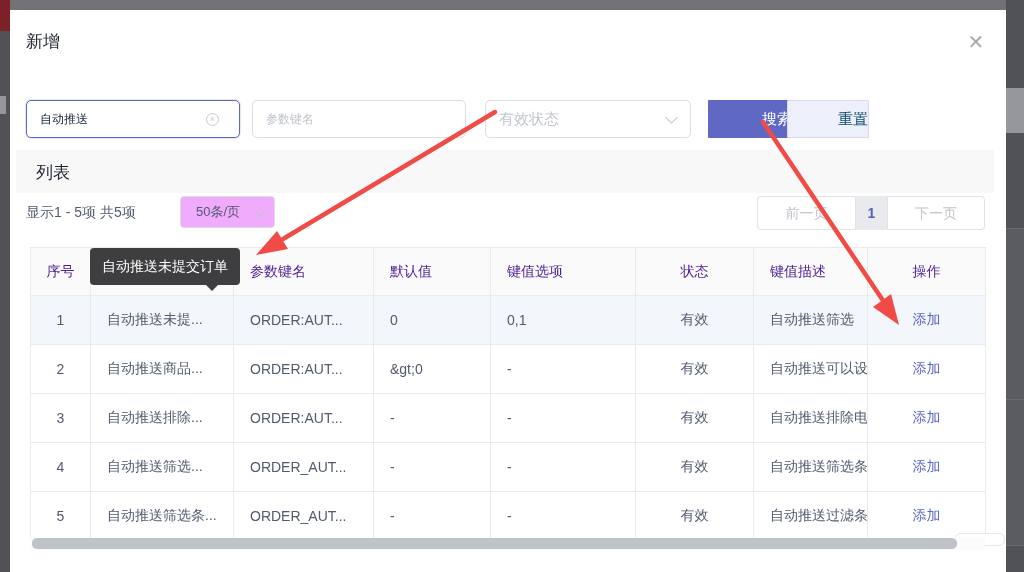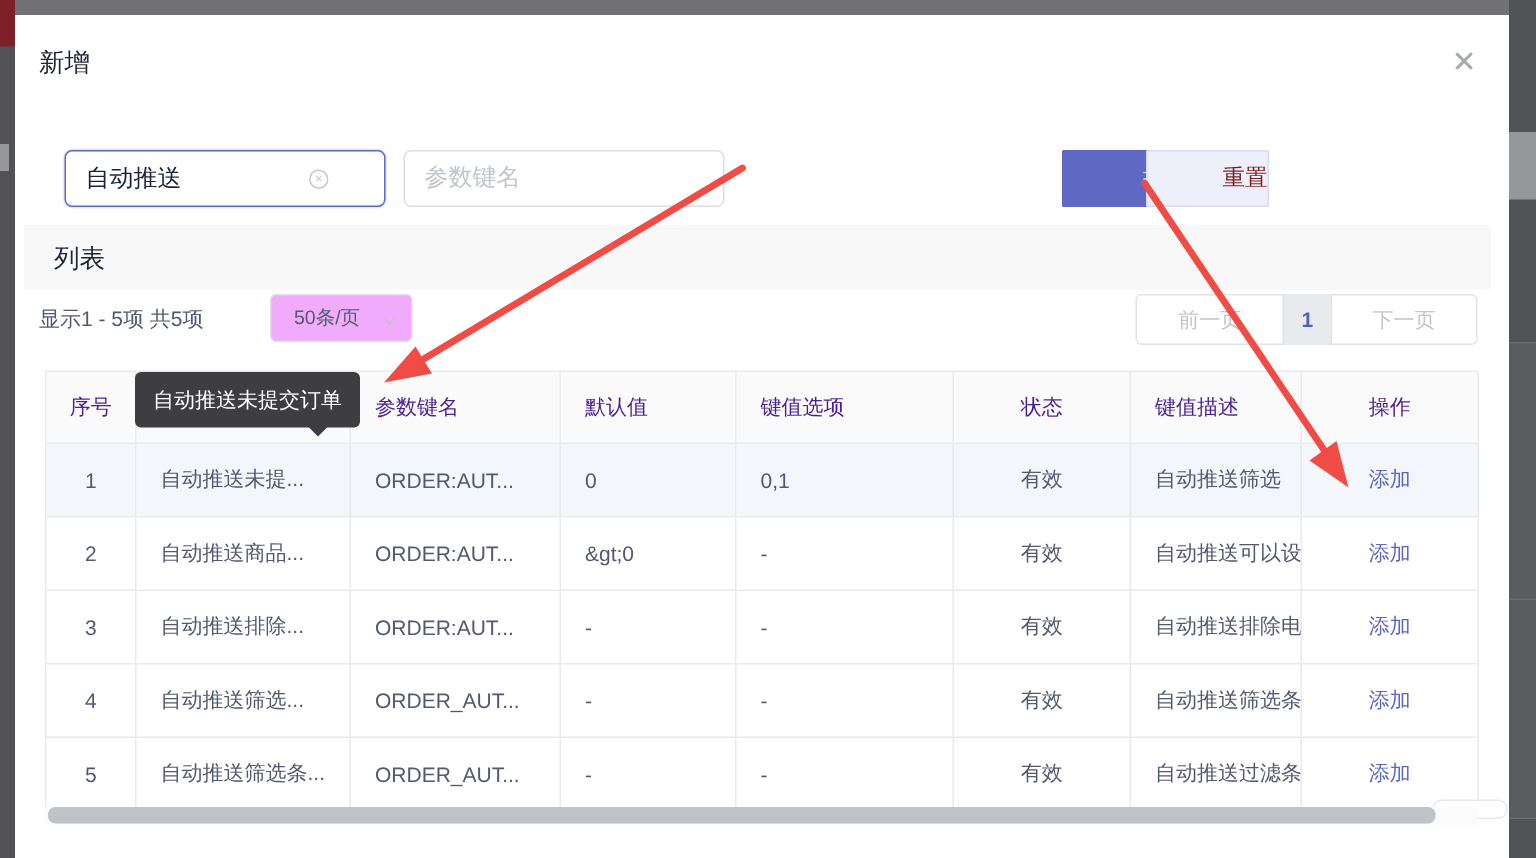--- a/index.html
+++ b/index.html
@@ -20,37 +20,37 @@
 
   
   .modal { position:absolute; left:10px; top:10px; width:996px; height:600px;
            background:#fff; border-radius:8px; }
   .modal-title { position:absolute; left:16px; top:20px; font-size:17px; color:#1f2430; }
   .close-x { position:absolute; left:952px; top:18px; width:28px; height:28px;
              color:#a6a9b0; font-size:20px; line-height:28px; text-align:center; cursor:pointer; }
 
   
   .inp { position:absolute; top:90px; height:38px; border:1px solid #dcdee2; border-radius:5px;
-         font-size:16px; color:#17233d; padding:0 30px 0 13px; outline:none; background:#fff;
-         font-family:"Liberation Sans","DejaVu Sans",sans-serif;margin-left:17px; }
+         font-size:12px; color:#17233d; padding:0 30px 0 13px; outline:none; background:#fff;
+         font-family:"Liberation Sans","DejaVu Sans",sans-serif; }
   .inp::placeholder { color:#c0c4cc; }
   .inp-keyword { left:16px; width:214px; border-color:#5c68c3; box-shadow:0 0 0 1px rgba(92,104,195,.15); }
   .inp-paramkey { left:242px; width:214px; }
   .clear-ic { position:absolute; left:196px; top:103px; width:13px; height:13px; border:1px solid #c6c9cf;
               border-radius:50%; color:#c6c9cf; font-size:9px; line-height:11px; text-align:center; cursor:pointer; }
   .sel { position:absolute; left:475px; top:90px; width:206px; height:38px; border:1px solid #dcdee2;
          border-radius:5px; background:#fff; font-size:15px; color:#c0c4cc; line-height:36px;
          padding-left:13px; cursor:pointer; }
   .chev { position:absolute; width:9px; height:9px; border-right:1.5px solid #c0c4cc;
           border-bottom:1.5px solid #c0c4cc; transform:rotate(45deg); }
   .sel .chev { right:14px; top:12px; }
   .btn { position:absolute; top:90px; height:38px; border-radius:1px; font-size:15px;
          text-align:right; line-height:38px; cursor:pointer; }
   .btn-search { left:698px; width:84px; background:#5f69c4; color:#fff; }
-  .btn-reset { left:754px; width:82px; background:#edeffb; color:#7f1d1d; border:1px solid #d6daf5; line-height:36px; }
+  .btn-reset { left:777px; width:82px; background:#edeffb; color:#0c4a6e; border:1px solid #d6daf5; line-height:36px; }
 
   
   .list-band { position:absolute; left:6px; top:140px; width:978px; height:43px; background:#f8f8f9; }
   .list-title { position:absolute; left:20px; top:11px; font-size:17px; color:#202634; }
   .btn-direct { position:absolute; right:12px; top:6px; height:32px; padding:0 14px; background:#fff;
                 border:1px solid #d9dbe0; border-radius:4px; font-size:14px; color:#515a6e;
                 line-height:30px; cursor:pointer; }
 
   
   .summary { position:absolute; left:16px; top:186px; height:32px; line-height:32px;
@@ -111,20 +111,24 @@
   <div class="bk bk-right-line"></div>
 
   <div class="modal">
 
     <div class="modal-title">新增</div>
     <div class="close-x">✕</div>
 
     <input class="inp inp-keyword" value="自动推送" style="">
     <span class="clear-ic">×</span>
     <input class="inp inp-paramkey" placeholder="参数键名" style="">
+    <div class="sel">
+      <span>有效状态</span>
+      <span class="chev"></span>
+    </div>
     <div class="btn btn-search">搜索</div>
     <div class="btn btn-reset">重置</div>
 
     <div class="list-band">
       <div class="list-title">列表</div>
     </div>
 
     <div class="summary">显示1 - 5项 共5项</div>
     <div class="page-size">
       <span>50条/页</span>

